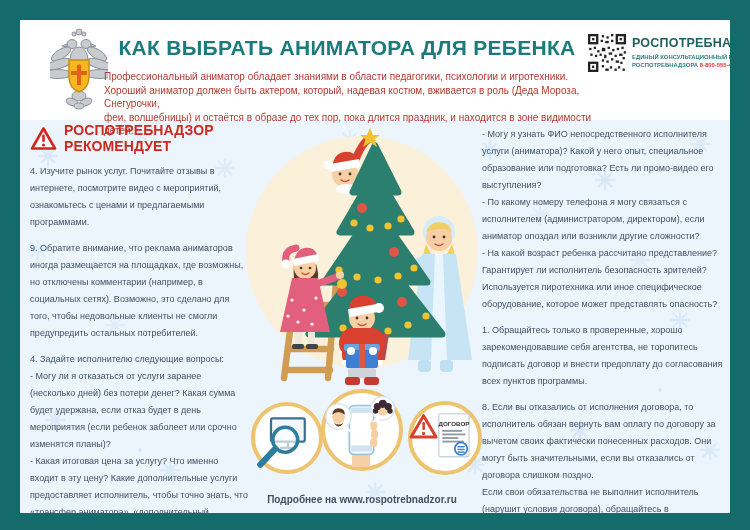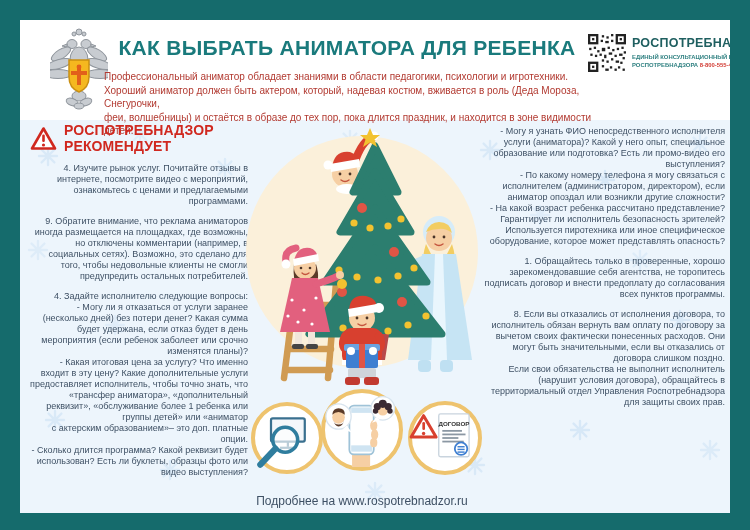--- a/index.html
+++ b/index.html
@@ -19,31 +19,31 @@
   .qr-block svg{width:38px;height:38px;flex:0 0 auto;}
   .agency{font-size:12.5px;font-weight:bold;color:#1f5f60;letter-spacing:.2px;margin-top:2px;}
   .agency-sub{font-size:5.9px;font-weight:bold;color:#2f8081;margin-top:4px;line-height:7.5px;}
   .phone{color:#d23b33;}
 
   .left-col{position:absolute;left:10px;top:102px;width:218px;}
   .right-col{position:absolute;left:462px;top:106px;width:243px;}
   .rec-head{display:flex;align-items:center;gap:7px;margin-bottom:9px;}
   .rec-head .txt{font-size:14px;font-weight:bold;color:#d0281f;letter-spacing:.1px;}
   .warn-tri{width:27px;height:25px;flex:0 0 auto;}
-  .col p{font-size:9px;line-height:11px;color:#3e5064;margin:0 0 9px 0;white-space:pre-line;text-align:right;}
+  .col p{font-size:9px;line-height:17px;color:#3e5064;margin:0 0 9px 0;white-space:pre-line;}
   .closing{color:#c23a30 !important;}
 
   .illustration{position:absolute;left:222px;top:100px;width:240px;height:272px;}
   .icon-circle{position:absolute;border-radius:50%;background:#fff;border:4px solid #eec36e;box-sizing:border-box;}
   .icon-circle svg{position:absolute;left:0;top:0;overflow:visible;}
   .c1{left:231px;top:382px;width:72px;height:72px;}
   .c2{left:301px;top:369px;width:82px;height:82px;}
   .c3{left:388px;top:381px;width:74px;height:74px;}
   .footer-note{position:absolute;left:212px;top:474px;width:260px;text-align:center;
-               font-size:12px;color:#3e5064;}
+               font-size:10px;color:#3e5064;font-weight:bold;}
 </style>
 </head>
 <body>
 
 <div class="poster">
   <div class="inner">
 
     <div class="content-bg">
       <svg class="snow" viewBox="0 0 710 393">
         <defs>

